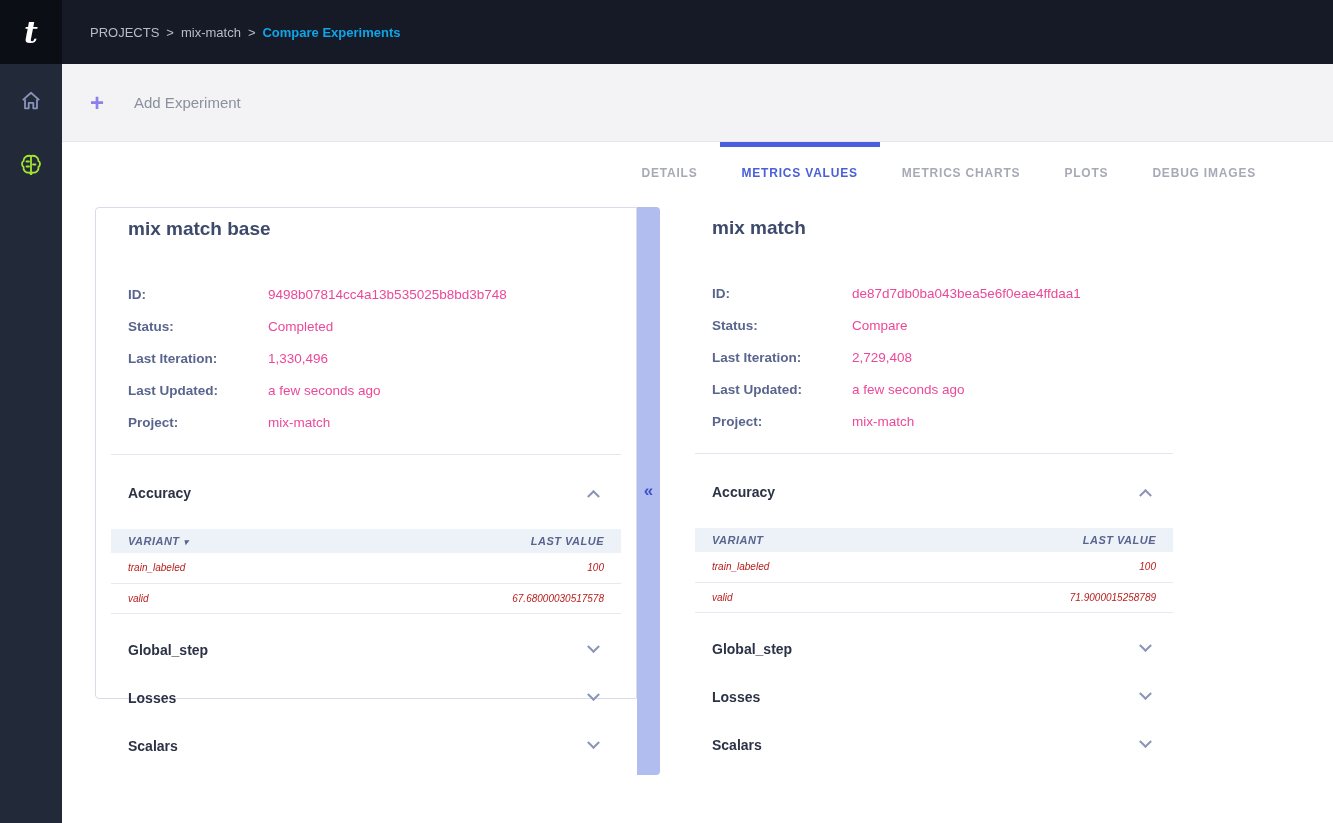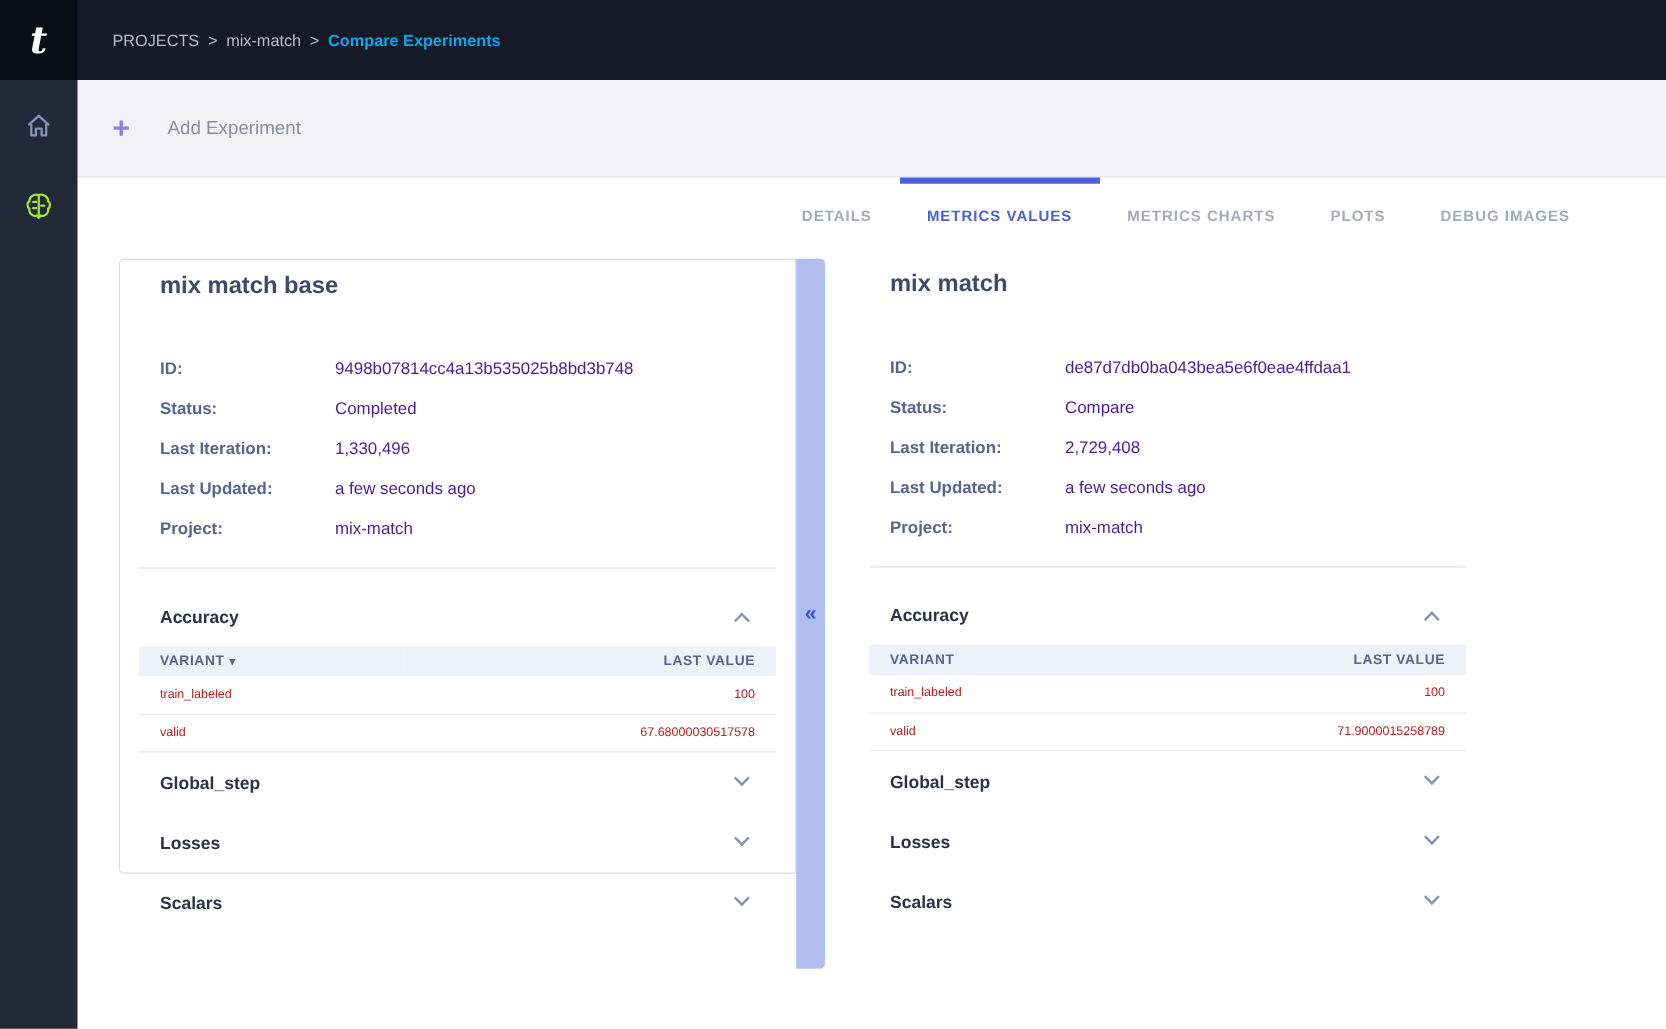--- a/index.html
+++ b/index.html
@@ -45,35 +45,35 @@
   .card-right { left:680px; top:207px; width:508px; height:568px; }
   .collapse-strip { position:absolute; left:637px; top:207px; width:23px; height:568px;
     background:#b1bdee; border-radius:0 4px 4px 0; display:flex; align-items:center;
     justify-content:center; cursor:pointer; }
   .collapse-glyph { color:#3c50c8; font-size:17px; font-weight:bold; }
 
   .card-title { padding:10px 32px 0 32px; font-size:19px; font-weight:bold; color:#3e4a6b; }
   .fields { margin-top:38px; }
   .field-row { display:flex; padding:0 32px; height:32px; align-items:center; font-size:13.5px; }
   .flabel { width:140px; font-weight:bold; color:#5a658e; flex:0 0 140px; }
-  .fvalue { color:#4c1d95;text-align:center; }
+  .fvalue { color:#ec4899;text-align:center; }
 
   .divider { margin:16px 15px 0 15px; border:none; border-top:1px solid #e3e6ef; }
 
   .section-header { display:flex; align-items:center; justify-content:space-between;
     padding:0 38px 0 32px; height:48px; cursor:pointer; }
   .section-header.first { margin-top:14px; }
   .section-name { font-size:14px; font-weight:bold; color:#2c3246; }
 
   .chev { width:9px; height:9px; border-right:2px solid #8b94b8; border-bottom:2px solid #8b94b8;
     display:inline-block; }
   .chev.up { transform:rotate(-135deg) translate(-2px,-2px); }
   .chev.down { transform:rotate(45deg) translate(-2px,-2px); }
 
-  .metric-table { margin:0 15px; width:calc(100% - 30px); border-collapse:collapse; }
+  .metric-table { margin:12px 15px; width:calc(100% - 30px); border-collapse:collapse;font-style:italic; }
   .metric-table thead th { background:#edf1f8; font-size:11px; color:#5a658e;
     letter-spacing:0.5px; font-weight:bold; height:24px; text-align:left; padding-left:17px; }
   .metric-table thead th.num { text-align:right; padding-right:17px; padding-left:0; }
   .metric-table tbody td { font-size:10px; color:#b91c1c; height:30px;
     border-bottom:1px solid #e6e9f2; padding-left:17px; }
   .metric-table tbody td.num { text-align:right; padding-right:17px; padding-left:0; }
   .sort-arrow { font-size:9px; color:#5a658e; margin-left:4px; }
 </style>
 </head>
 <body>

